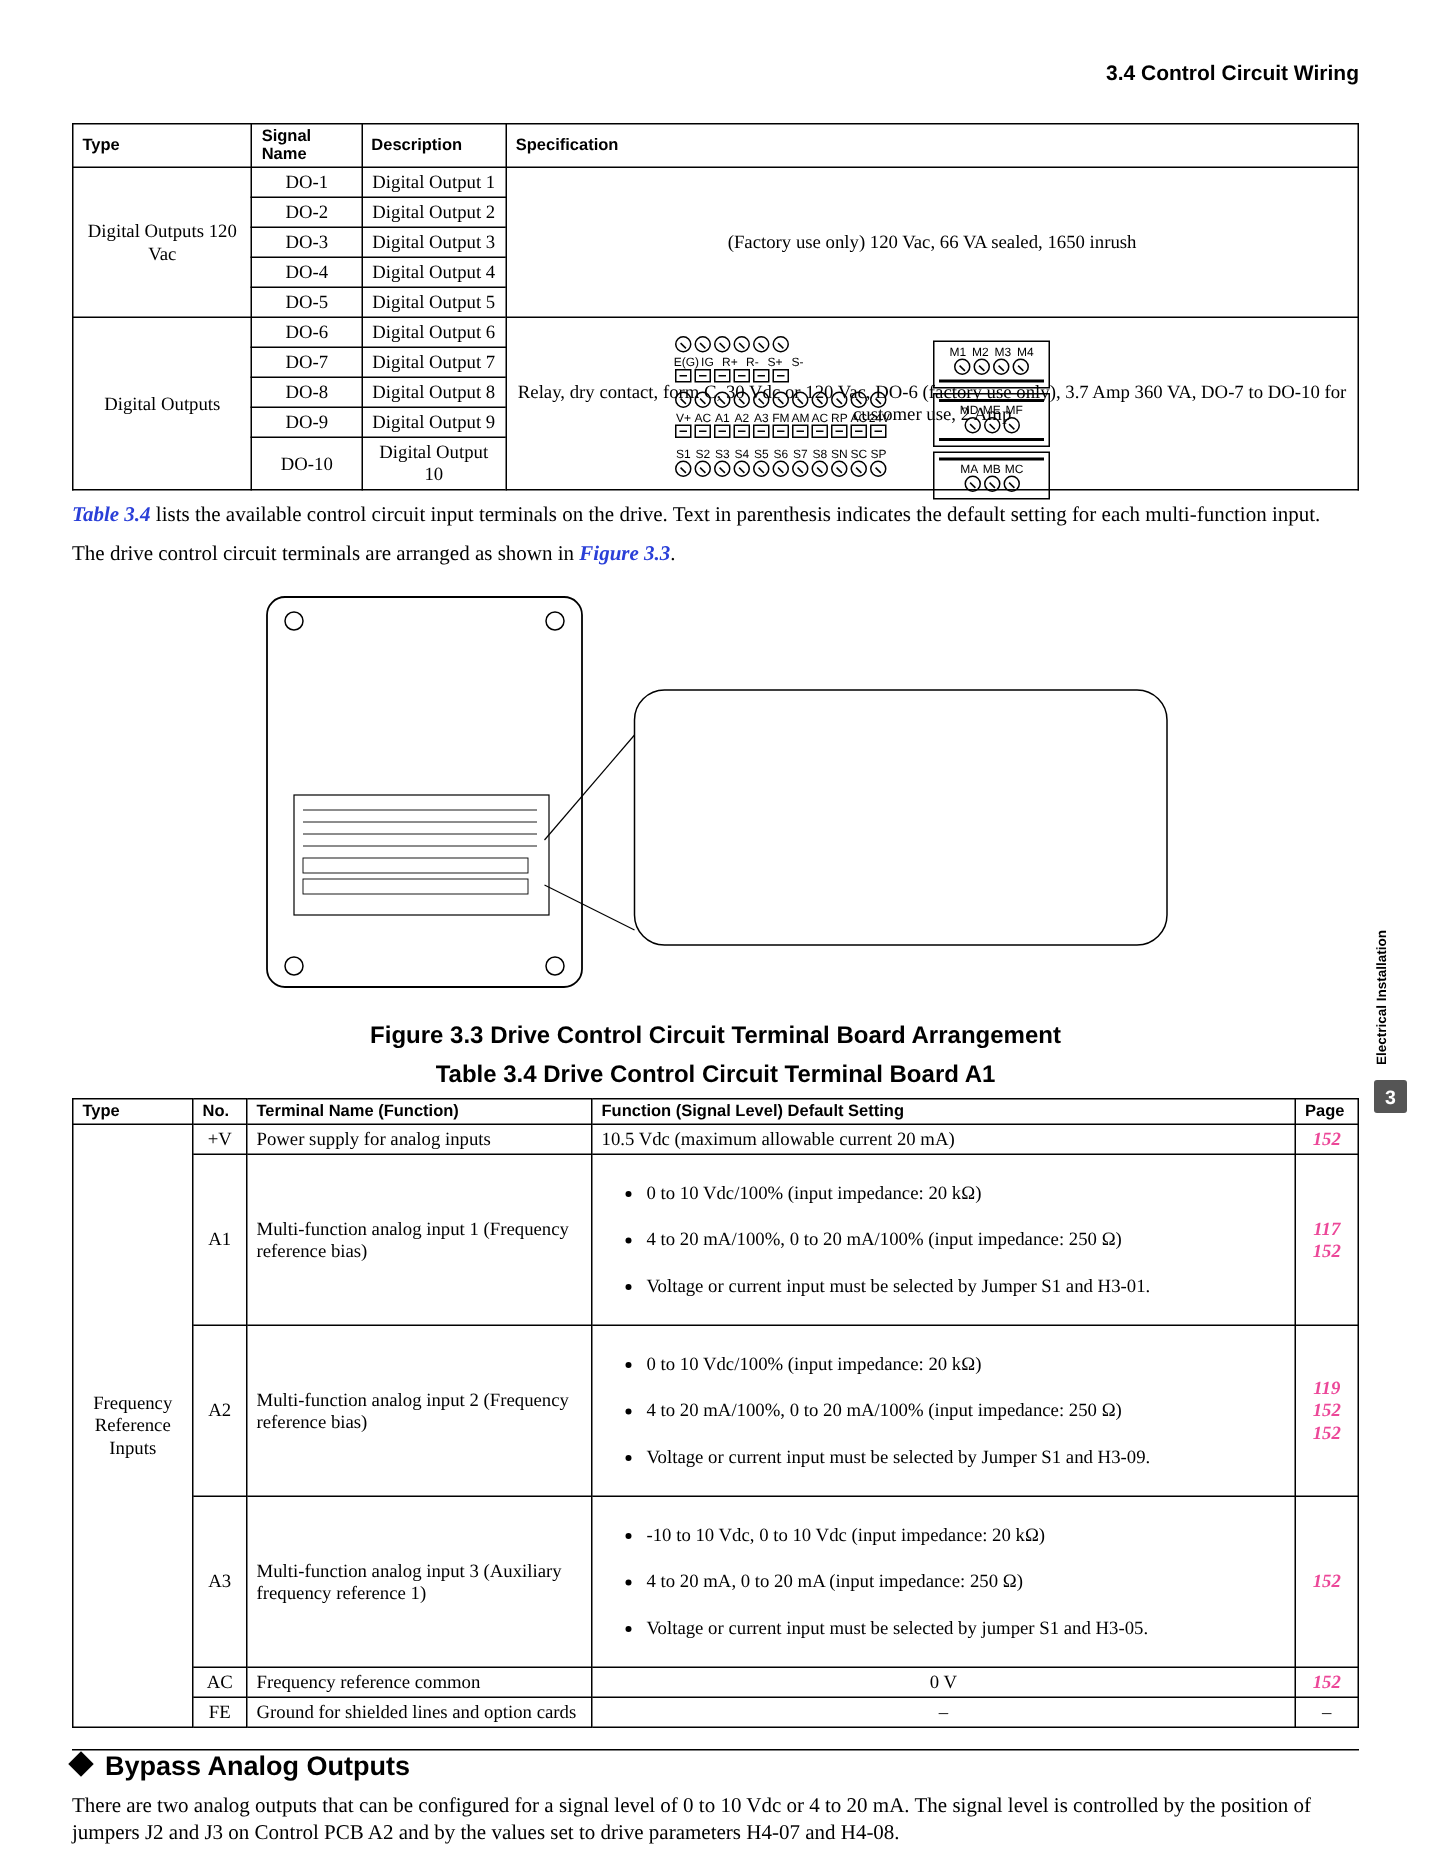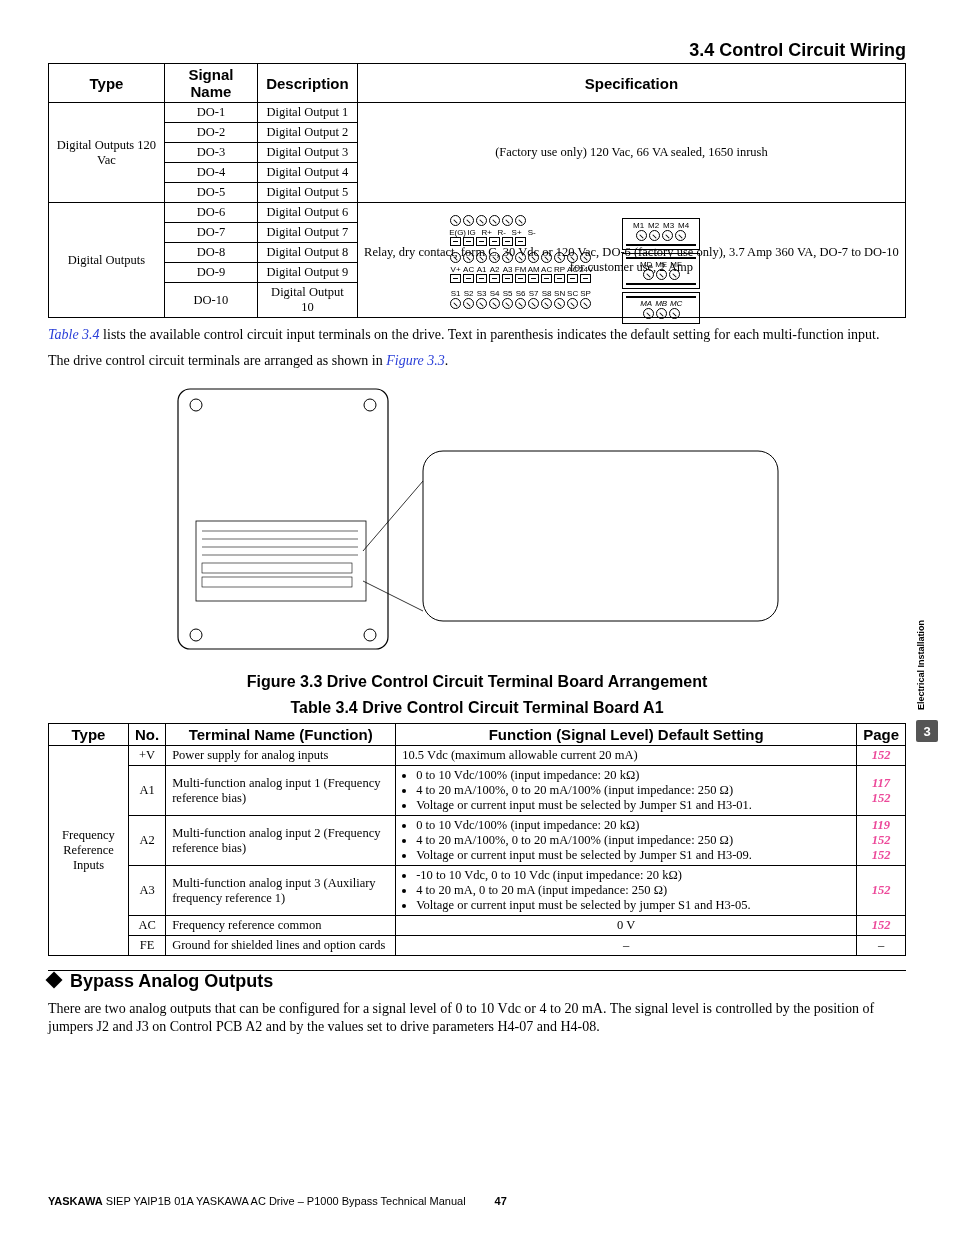--- a/index.html
+++ b/index.html
@@ -10,49 +10,49 @@
     background: #fff;
     margin: 0;
     padding: 40px 48px 24px 48px;
     width: 954px;
     position: relative;
   }
   .top-right-title {
     text-align: right;
     font-family: Arial, Helvetica, sans-serif;
     font-weight: bold;
-    font-size: 18px;
-    margin-bottom: 2px;
+    font-size: 14px;
+    margin-bottom: 26px;
   }
   table {
     border-collapse: collapse;
     width: 100%;
     font-size: 12.5px;
   }
   th, td {
     border: 1px solid #000;
     padding: 2px 6px;
     vertical-align: middle;
   }
   th {
     font-family: Arial, Helvetica, sans-serif;
     font-weight: bold;
-    text-align: center;
-    font-size: 15px;
+    text-align: left;
+    font-size: 11px;
   }
   td.center { text-align: center; }
   .body-text {
     font-size: 14px;
     margin: 8px 0;
     line-height: 1.25;
   }
   .link-italic {
     color: #2a3fd8;
     font-style: italic;
-    font-weight: normal;
+    font-weight: bold;
   }
   .figure-wrap {
     text-align: center;
     margin: 12px 0 6px 0;
   }
   .figure-svg { display:inline-block; }
   .figure-caption, .table-caption {
     text-align: center;
     font-family: Arial, Helvetica, sans-serif;
     font-weight: bold;
@@ -62,21 +62,21 @@
   .page-link {
     color: #ec4899;
     font-style: italic;
     font-weight: bold;
     text-align: center;
   }
   ul.bullets {
     margin: 0;
     padding-left: 14px;
   }
-  ul.bullets li { margin: 0; }
+  ul.bullets li { margin: 16px; }
   .section-head {
     border-top: 1px solid #000;
     margin-top: 14px;
     padding-top: 0;
     font-family: Arial, Helvetica, sans-serif;
     font-weight: bold;
     font-size: 18px;
   }
   .diamond {
     display: inline-block;
@@ -253,21 +253,21 @@
           <div class="bar"></div>
         </div>
         <div class="rblock">
           <div class="bar"></div>
           <div class="label-row" style="text-align:center;"><span>MD</span><span>ME</span><span>MF</span></div>
           <div class="term-row" style="text-align:center;"><span class="screw"></span><span class="screw"></span><span class="screw"></span></div>
           <div class="bar"></div>
         </div>
         <div class="rblock">
           <div class="bar"></div>
-          <div class="label-row" style="text-align:center;font-style:italic;"><span>MA</span><span>MB</span><span>MC</span></div>
+          <div class="label-row" style="text-align:center;"><span>MA</span><span>MB</span><span>MC</span></div>
           <div class="term-row" style="text-align:center;"><span class="screw"></span><span class="screw"></span><span class="screw"></span></div>
         </div>
       </div>
     </div>
   </div>
 </div>
 
 <div class="figure-caption">Figure 3.3  Drive Control Circuit Terminal Board Arrangement</div>
 <div class="table-caption">Table 3.4  Drive Control Circuit Terminal Board A1</div>
 

